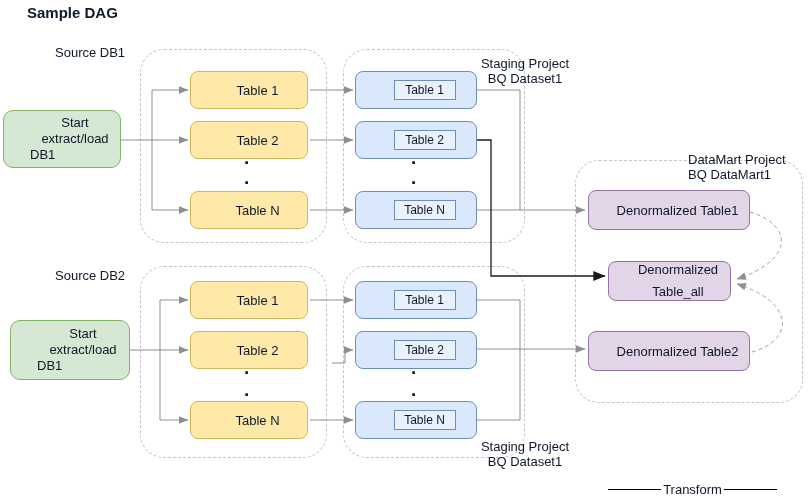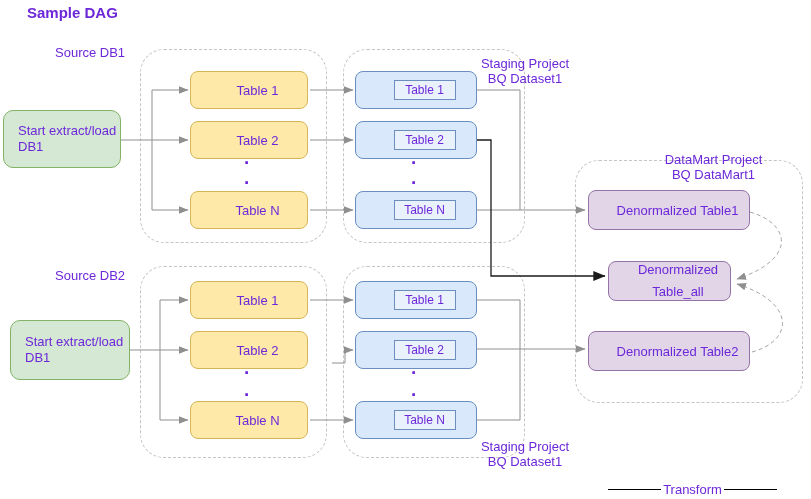--- a/index.html
+++ b/index.html
@@ -1,28 +1,28 @@
 <!DOCTYPE html>
 <html><head>
 <meta charset="utf-8">
 <style>
   html,body { margin:0; padding:0; background:#fff; }
   .stage { position:relative; width:811px; height:499px; background:#fff;
-           font-family:"Liberation Sans",sans-serif; color:#6d28d9; overflow:hidden; }
+           font-family:"Liberation Sans",sans-serif; color:#0f172a; overflow:hidden; }
   .title { position:absolute; left:27px; top:4px; font-size:15px; font-weight:700; }
   .lbl   { position:absolute; font-size:13px; line-height:15px; white-space:nowrap; }
   .cont  { position:absolute; border:1px dashed #c4c4c4; border-radius:24px; box-sizing:border-box; }
   .box   { position:absolute; box-sizing:border-box; display:flex; align-items:center;
            justify-content:center; font-size:13px; text-align:center; }
   .r8    { border-radius:8px;padding-left:17px; }
   .yellow{ background:#ffe9a9; border:1px solid #d6b656; }
   .blue  { background:#dae8fc; border:1px solid #6c8ebf; }
   .green { background:#d5e8d4; border:1px solid #82b366; border-radius:10px;
            flex-direction:column; align-items:flex-start; justify-content:center;
-           padding-left:14px; line-height:16px; }
+           padding-left:26px; line-height:16px; }
   .purple{ background:#e1d5e7; border:1px solid #9673a6; }
   .inner { width:62px; height:20px; box-sizing:border-box; border:1px solid #6c8ebf;
            background:#e9f1fd; font-size:12px; display:flex; align-items:center; justify-content:center; }
   .two   { flex-direction:column; line-height:22px; }
   .dot   { position:absolute; font-size:19px; font-weight:700; line-height:19px; }
   .phase { position:absolute; display:flex; align-items:center; height:16px; font-size:13px; }
   .phase .ln { flex:1; border-top:1px solid #000; height:0; }
   .phase span { padding:0 2px; }
   svg.wires { position:absolute; left:0; top:0; pointer-events:none; }
 </style>
@@ -86,21 +86,21 @@
     <div class="inner">Table N</div>
   </div>
 
   <div class="lbl" style="left:470px; top:439px; width:110px; text-align:center;">
     <div>Staging Project</div>
     <div>BQ Dataset1</div>
   </div>
 
   <div class="cont" style="left:575px; top:160px; width:228px; height:243px;"></div>
 
-  <div class="lbl" style="left:656px; top:152px; width:115px; text-align:center;">
+  <div class="lbl" style="left:688px; top:152px; width:115px; text-align:left;">
     <div>DataMart Project</div>
     <div>BQ DataMart1</div>
   </div>
 
   <div class="box r8 purple" style="left:588px; top:190px; width:162px; height:40px;">Denormalized Table1</div>
   <div class="box r8 purple two" style="left:608px; top:261px; width:123px; height:40px;">
     <span>Denormalized</span>
     <span>Table_all</span>
   </div>
   <div class="box r8 purple" style="left:588px; top:331px; width:162px; height:40px;">Denormalized Table2</div>

